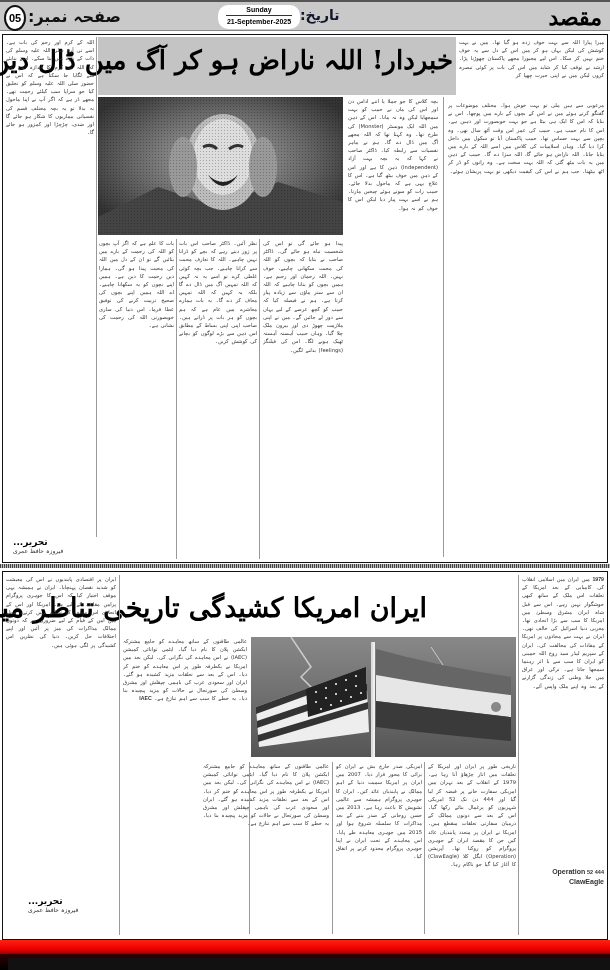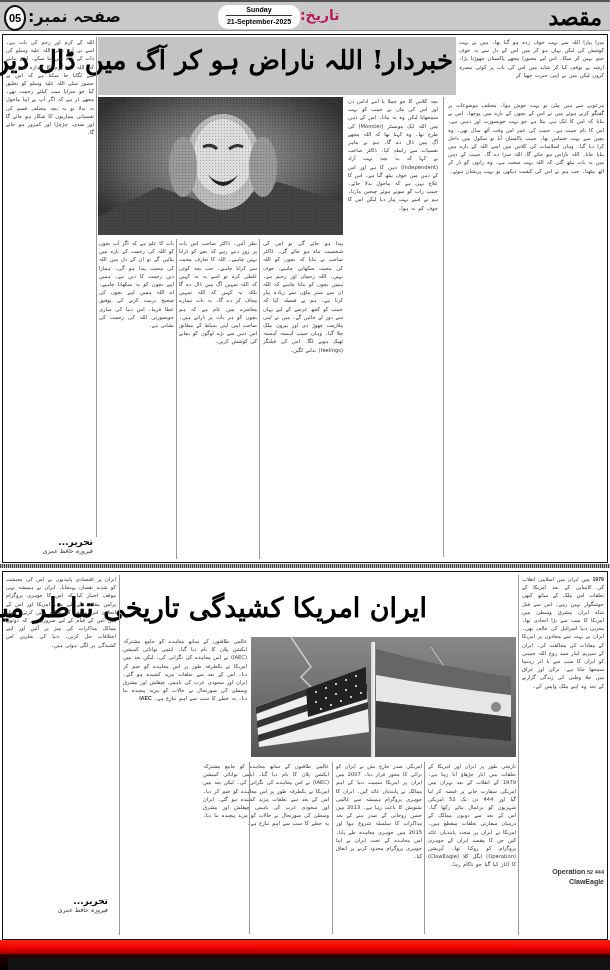--- a/index.html
+++ b/index.html
@@ -1,41 +1,41 @@
 <!DOCTYPE html>
 <html><head>
 <meta charset="utf-8">
 <style>
   html,body{margin:0;padding:0;}
   body{width:610px;height:970px;background:#fff;position:relative;overflow:hidden;font-family:"DejaVu Sans",sans-serif;}
   .top-bar{position:absolute;left:0;top:0;width:610px;height:2px;background:#555;}
   .header{position:absolute;left:0;top:2px;width:610px;height:28px;background:#c9c9c9;border-bottom:1px solid #888;}
   .masthead{position:absolute;right:8px;top:2px;font-family:"DejaVu Serif",serif;font-size:22px;font-weight:bold;color:#000000;direction:rtl;}
-  .date-label{position:absolute;left:300px;top:5px;font-size:14px;font-weight:bold;direction:rtl;color:#be185d;}
+  .date-label{position:absolute;left:300px;top:5px;font-size:14px;font-weight:bold;direction:rtl;color:#0f172a;}
   .date-box{position:absolute;left:218px;top:3px;width:82px;height:24px;background:#fff;border-radius:10px;text-align:center;}
   .date-day{font-family:"Liberation Sans",sans-serif;font-size:7px;font-weight:bold;line-height:10px;}
   .date-rule{width:66px;height:1px;background:#333;margin:0 auto;}
   .date-date{font-family:"Liberation Sans",sans-serif;font-size:7px;font-weight:bold;line-height:11px;}
   .page-label{position:absolute;left:28px;top:5px;font-size:16px;font-weight:bold;direction:rtl;color:#111;}
   .page-num{position:absolute;left:4px;top:3px;width:18px;height:22px;border:2px solid #111;border-radius:50%;background:#fff;font-family:"Liberation Sans",sans-serif;font-weight:bold;font-size:11px;text-align:center;line-height:22px;}
 
   .section{position:absolute;left:2px;border:1px solid #111;background:#fff;}
   .sec1{top:34px;width:604px;height:527px;}
   .sec2{top:571px;width:604px;height:367px;}
   .divider{position:absolute;left:0;top:564px;width:610px;height:4px;background:repeating-linear-gradient(90deg,#444 0 1px,#bbb 1px 2px);}
 
   .headline-band{position:absolute;background:#c4c4c4;}
   .headline{position:absolute;direction:rtl;font-family:"DejaVu Serif",serif;font-weight:bold;color:#000;white-space:nowrap;}
 
   .col{position:absolute;overflow:hidden;}
   .col-text{direction:rtl;text-align:justify;font-size:5.2px;line-height:8.2px;color:#333;word-spacing:1px;}
   .col-rule{position:absolute;width:1px;background:#999;}
 
   .photo{position:absolute;overflow:hidden;}
-  .byline{position:absolute;direction:rtl;text-align:right;}
+  .byline{position:absolute;direction:rtl;text-align:left;}
   .byline-title{font-size:9px;font-weight:bold;}
   .byline-name{font-size:6px;color:#333;}
 
   .footer-red{position:absolute;left:0;top:940px;width:610px;height:14px;background:linear-gradient(#f21 0,#e00 60%,#900 100%);}
   .footer-dark{position:absolute;left:0;top:954px;width:610px;height:16px;background:linear-gradient(#300,#000);}
   .footer-dark-line{position:absolute;left:8px;top:958px;width:602px;height:12px;background:#111;}
   .latin{font-family:"Liberation Sans",sans-serif;font-weight:bold;}
 </style>
 </head>
 <body>

